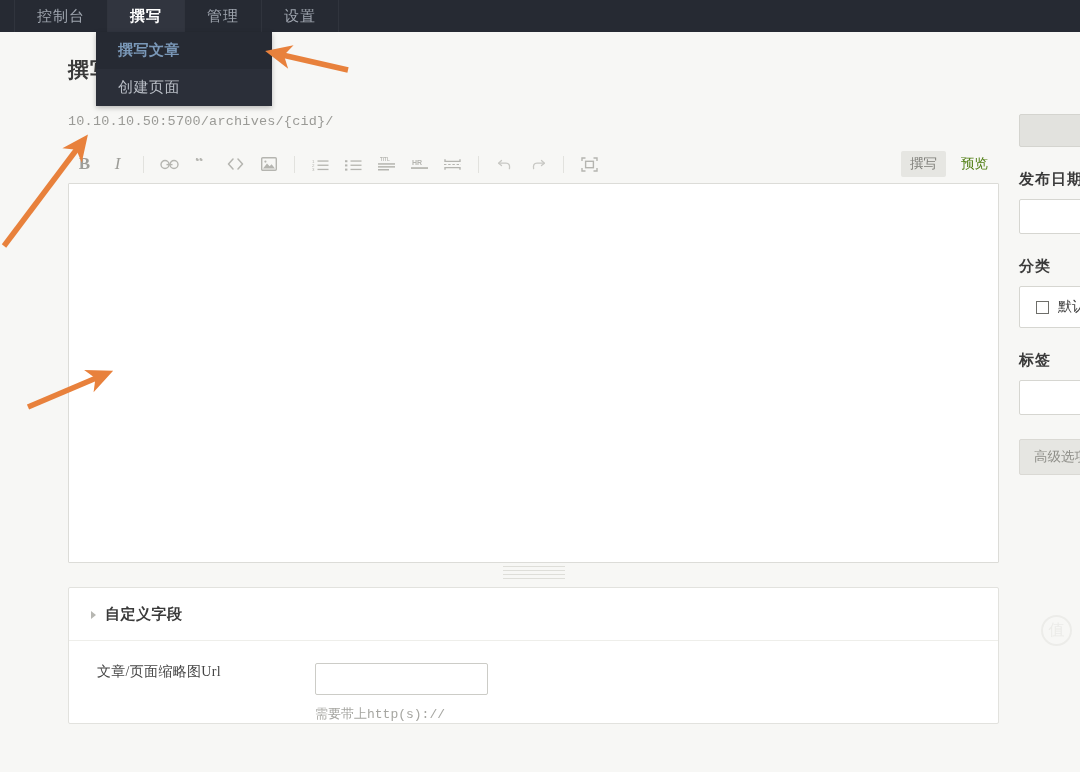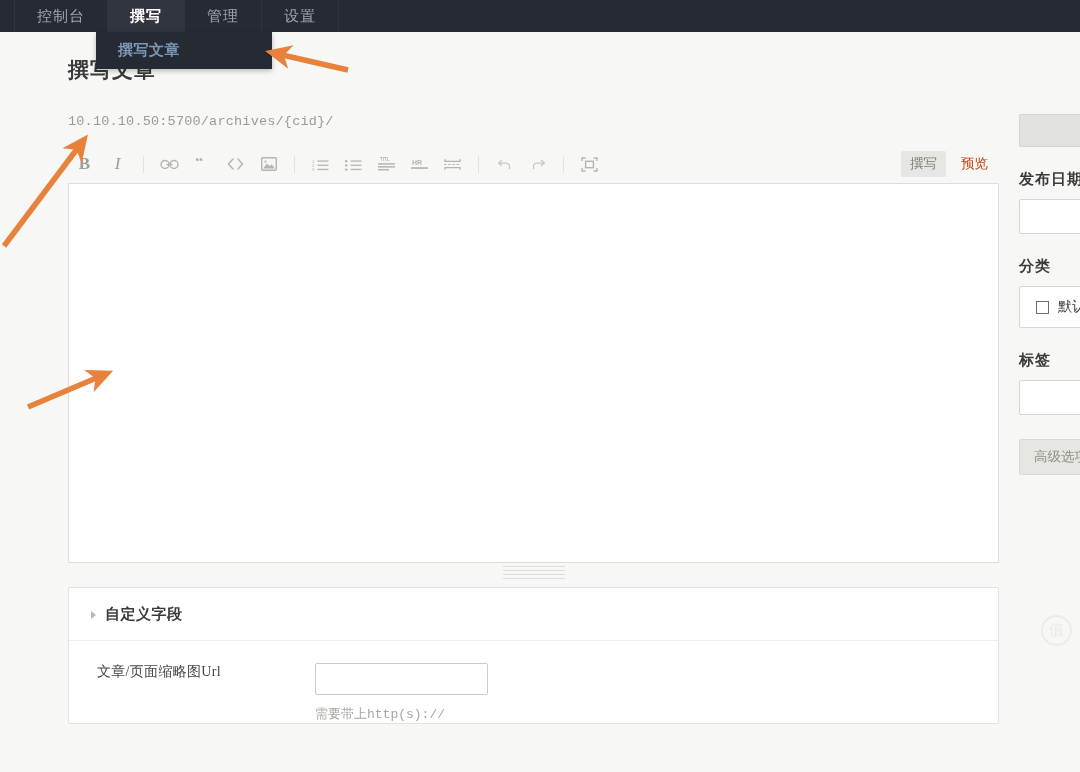--- a/index.html
+++ b/index.html
@@ -82,21 +82,21 @@
     color: #b5b5b0; cursor: pointer; font-size: 15px;
   }
   .tb-btn.bold   { font-family: "Liberation Serif", serif; font-weight: bold; font-size: 17px; color: #9d9d98; }
   .tb-btn.italic { font-family: "Liberation Serif", serif; font-style: italic; font-size: 17px; color: #9d9d98; }
   .tb-sep { width: 1px; height: 17px; background: #e2e2de; margin: 0 9px; }
   .tb-right { margin-left: auto; display: flex; align-items: center; gap: 6px; padding-right: 2px;}
   .tb-tab {
     font-size: 13.5px; color: #8d8d88; padding: 4px 9px; border-radius: 2px; cursor: pointer;
   }
   .tb-tab.active { background: #e6e6e2; color: #7d7d78; }
-  .tb-tab.link { color: #c2410c; }
+  .tb-tab.link { color: #4d7c0f; }
 
   
   .editor-body {
     width: 931px; height: 380px; background: #fff;
     border: 1px solid #dcdcd8; border-radius: 1px;
   }
   .resize-grip {
     width: 931px; height: 16px; position: relative;
   }
   .grip-lines {
@@ -190,20 +190,23 @@
     <div class="nav-item">
         <span>设置</span>
       </div>
   </div>
 
   <div class="page-title">撰写文章</div>
 
   <div class="dropdown">
     <div class="dropdown-item sel">
         <span>撰写文章</span>
+      </div>
+    <div class="dropdown-item">
+        <span>创建页面</span>
       </div>
   </div>
 
   <div class="main">
 
 
     <div class="slug">10.10.10.50:5700/archives/{cid}/</div>
 
     <div class="toolbar">
 

